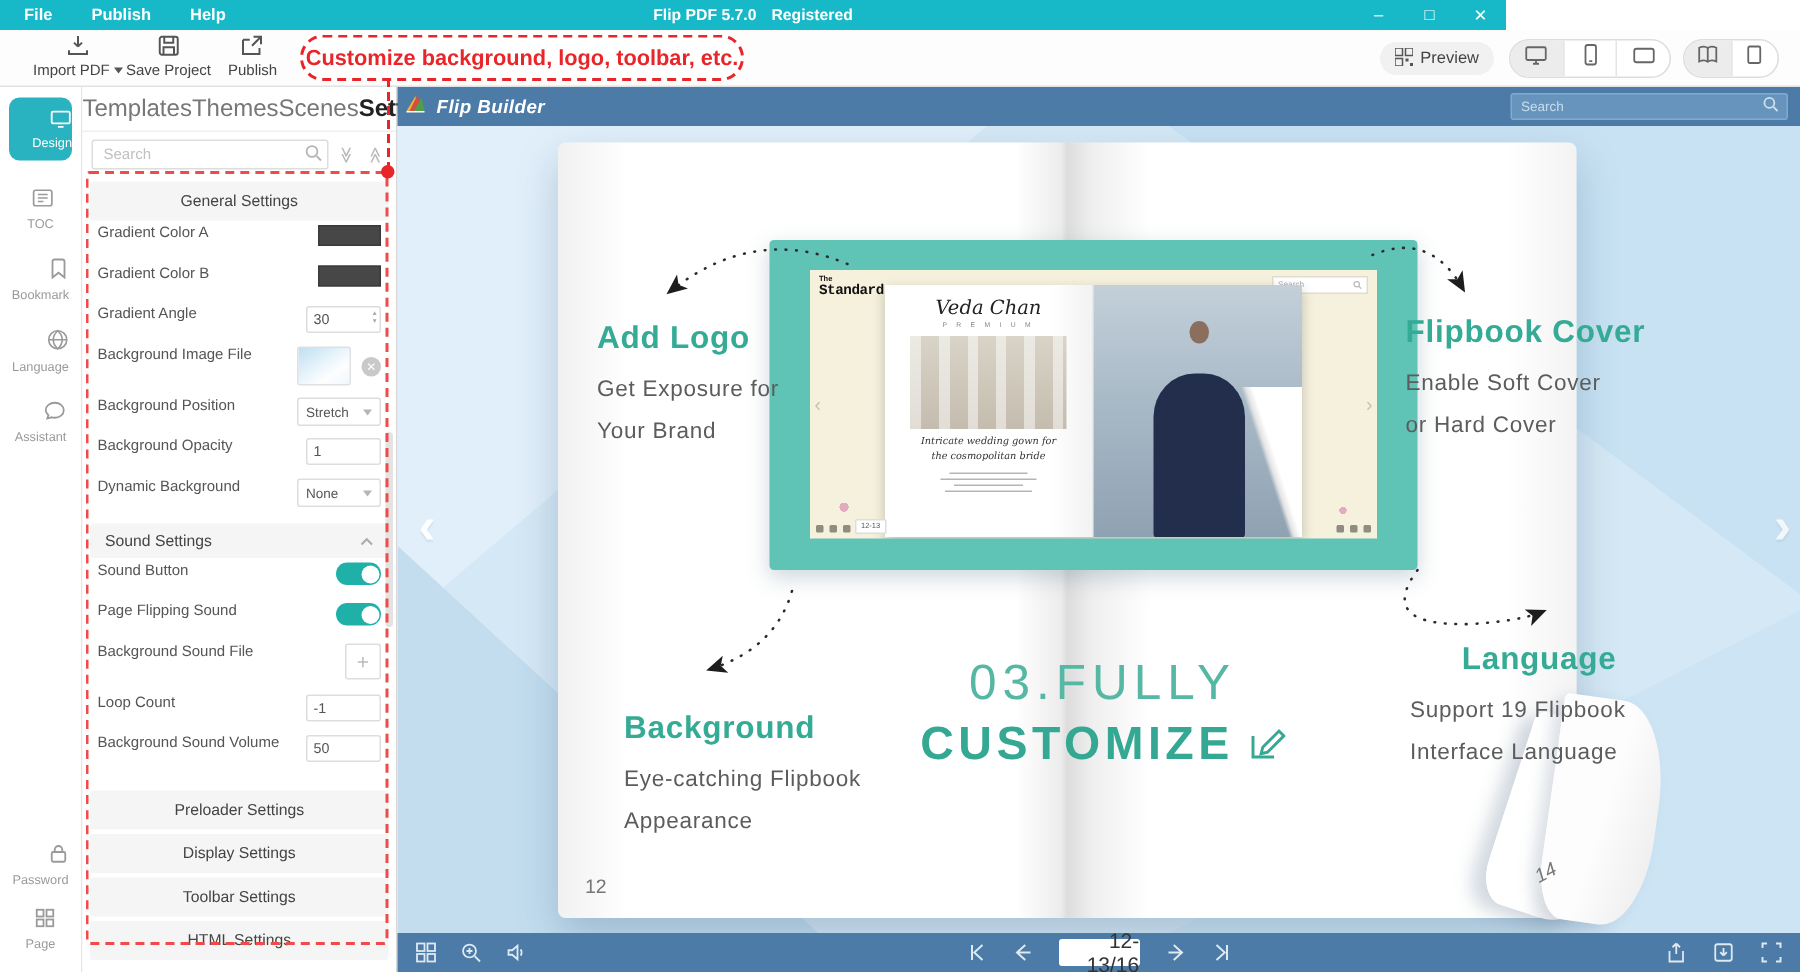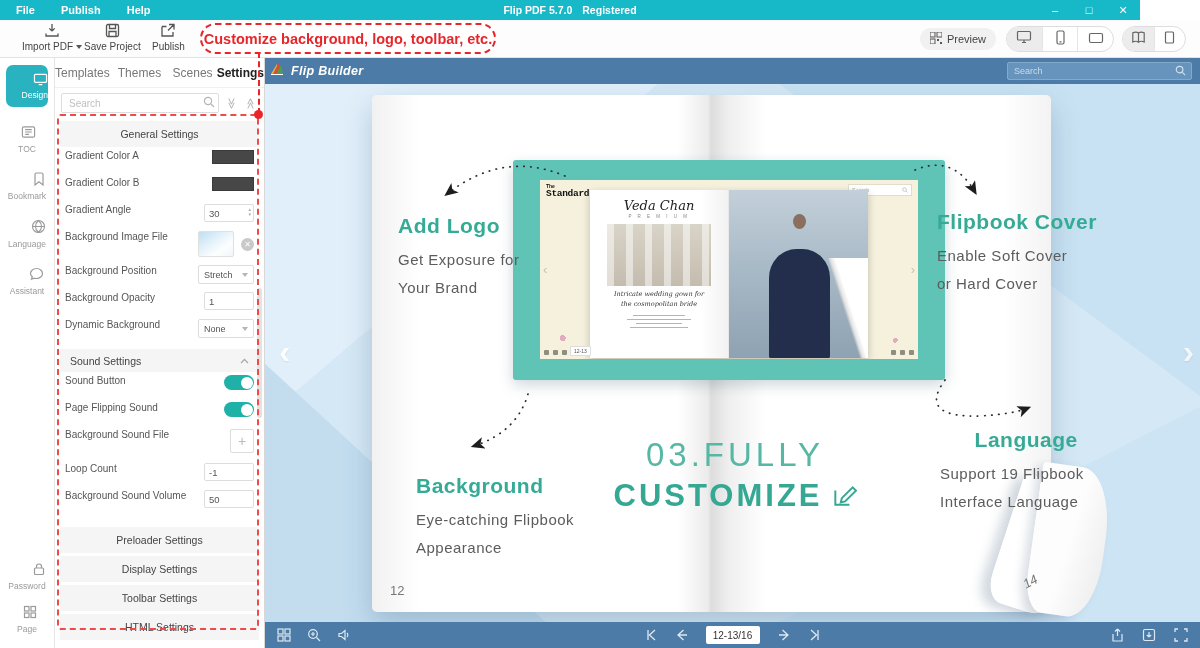--- a/index.html
+++ b/index.html
@@ -1,20 +1,20 @@
 <!DOCTYPE html>
 <html><head>
 <meta charset="utf-8">
 <style>
   * { margin:0; padding:0; box-sizing:border-box; }
   body { font-family:"Liberation Sans", sans-serif; background:#222; }
   .app { position:relative; width:1200px; height:648px; background:#fff; overflow:hidden; }
 
   
-  .menubar { position:absolute; left:0; top:0; width:1140px; height:20px; background:#17b9c9; display:flex; align-items:center; color:#fff; font-size:11px; }
+  .menubar { position:absolute; left:0; top:0; width:1004px; height:20px; background:#17b9c9; display:flex; align-items:center; color:#fff; font-size:11px; }
   .menu-items { display:flex; gap:26px; padding-left:16px; font-weight:bold; }
   .menu-item { cursor:default; }
   .title-wrap { position:absolute; left:50%; transform:translateX(-50%); display:flex; gap:10px; font-weight:bold; font-size:10.5px; }
   .win-controls { position:absolute; right:10px; display:flex; gap:20px; font-size:11px; }
   .win-btn { width:14px; text-align:center; cursor:default; }
 
   
   .toolbar { position:absolute; left:0; top:20px; width:1200px; height:38px; background:#fdfdfd; border-bottom:1px solid #e2e2e2; }
   .tool-btn { position:absolute; top:3px; display:flex; flex-direction:column; align-items:center; gap:1px; color:#444; font-size:10px; cursor:pointer; }
   .tool-btn svg { stroke:#555; }
@@ -40,21 +40,21 @@
   .side-item { display:flex; flex-direction:column; align-items:flex-end; gap:3px; color:#9a9a9a; font-size:8.5px; margin-top:18px; cursor:pointer; }
   .side-item svg { stroke:#9a9a9a; }
   .side-item.active { background:#29b2c0; border-radius:7px; width:42px; height:42px; justify-content:center; color:#fff; margin-top:7px; gap:2px; }
   .side-item.active svg { stroke:#fff; }
   .side-spacer { flex:1; }
   .side-item.bottom { margin-top:0; margin-bottom:14px; }
 
   
   .panel { position:absolute; left:55px; top:58px; width:210px; height:590px; background:#fff; border-right:1px solid #d8d8d8; font-size:10px; color:#555; }
   .ptabs { display:flex; height:30px; align-items:center; border-bottom:1px solid #f0f0f0; }
-  .ptab { flex:1; text-align:right; font-size:12px; color:#777; cursor:pointer; }
+  .ptab { flex:1; text-align:left; font-size:16px; color:#777; cursor:pointer; }
   .ptab.active { color:#222; font-weight:bold; }
   .psearch-row { display:flex; align-items:center; height:30px; padding:0 6px; gap:5px; }
   .psearch-box { position:relative; width:158px; height:20px; }
   .psearch-box input { width:100%; height:100%; border:1px solid #ddd; border-radius:2px; padding:0 20px 0 7px; font-size:10px; color:#555; outline:none; font-family:"Liberation Sans",sans-serif; }
   .psearch-box input::placeholder { color:#c0c0c0; }
   .psearch-mag { position:absolute; right:4px; top:3px; }
   .chev2 { color:#b9b9b9; font-size:11px; display:inline-block; transform:rotate(90deg); cursor:pointer; width:14px; text-align:center; }
   .panel-scrollwrap { position:absolute; top:60px; bottom:0; left:0; right:0; overflow:hidden; }
   .sec-header { background:#f5f5f5; border-radius:2px; margin:3px 5px; height:26px; display:flex; align-items:center; justify-content:center; color:#444; font-size:10.5px; cursor:pointer; }
   .sec-header.left { justify-content:space-between; padding:0 10px; height:23px; }
@@ -164,21 +164,21 @@
   .an-language h3 { text-align:right; padding-right:6px; }
   .center-txt { position:absolute; left:330px; top:352px; width:280px; text-align:center; }
   .ct1 { color:#56b8a4; font-size:33px; letter-spacing:4px; font-weight:500; }
   .ct2 { color:#35a893; font-size:31px; font-weight:bold; letter-spacing:3px; margin-top:4px; display:flex; align-items:center; justify-content:center; gap:8px; }
 
   
   .pv-toolbar { position:absolute; left:0; bottom:0; width:935px; height:26px; background:#4b7ba6; display:flex; align-items:center; color:#e3ecf4; }
   .pv-toolbar svg { stroke:#dfe9f2; }
   .bt-left { display:flex; gap:16px; padding-left:12px; }
   .bt-center { position:absolute; left:50%; transform:translateX(-50%); display:flex; align-items:center; gap:18px; }
-  .page-box { width:54px; height:18px; background:#fff; border-radius:2px; color:#333; font-size:10px; display:flex; align-items:center; justify-content:center;text-align:right; }
+  .page-box { width:54px; height:18px; background:#fff; border-radius:2px; color:#333; font-size:14px; display:flex; align-items:center; justify-content:center;text-align:right; }
   .bt-right { position:absolute; right:12px; display:flex; gap:18px; }
   .icon-btn { cursor:pointer; display:flex; align-items:center; }
 </style>
 </head>
 <body>
 
 <div class="app">
 
   <div class="menubar">
     <div class="menu-items">

